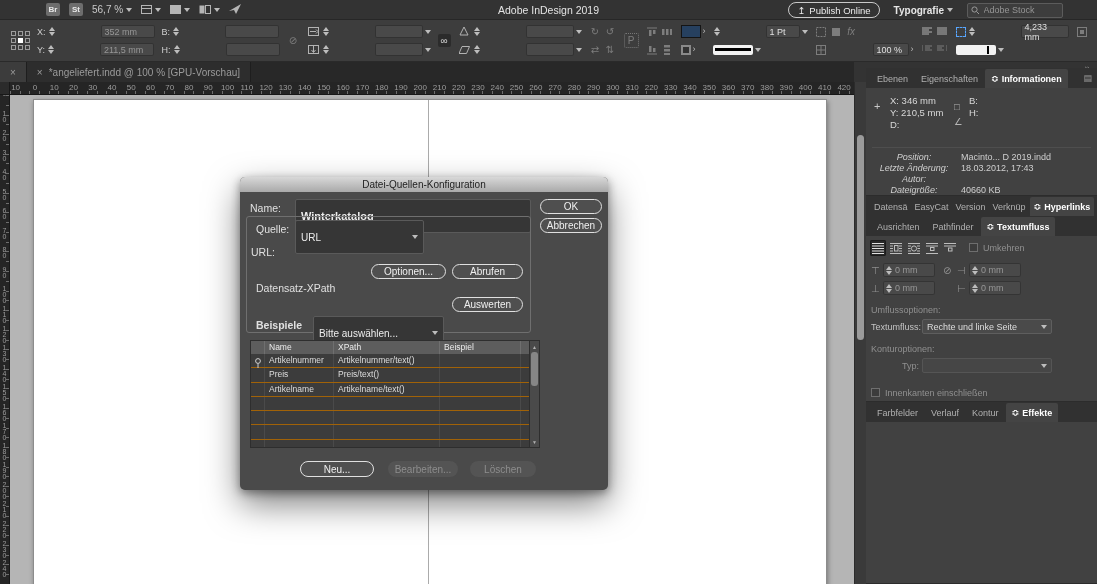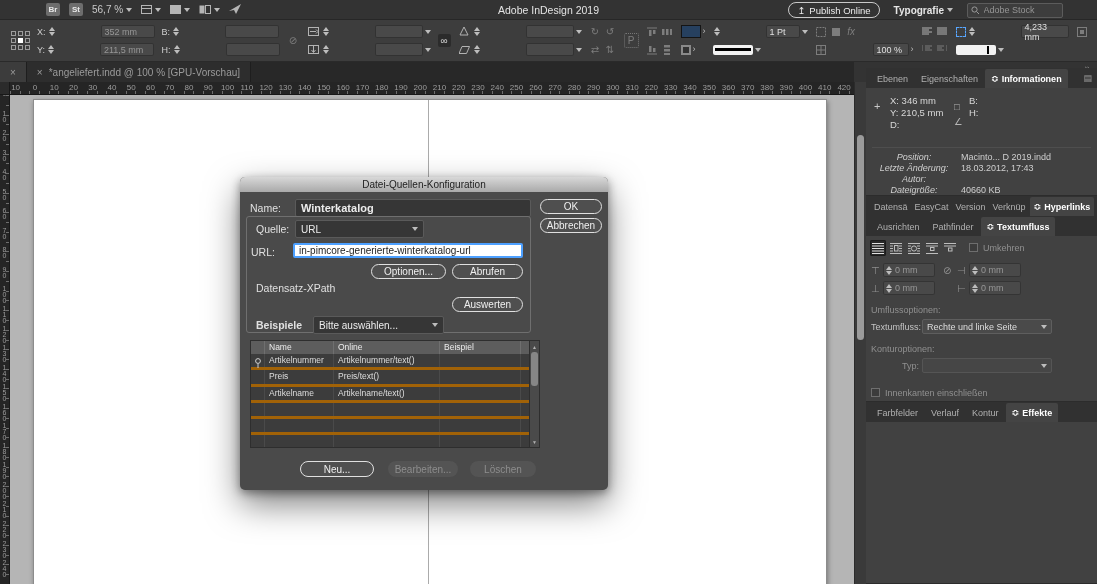--- a/index.html
+++ b/index.html
@@ -119,36 +119,36 @@
   .inforow .v{text-align:left;color:#cfcfcf;}
 
   
   .dialog{position:absolute;left:240px;top:177px;width:368px;height:313px;background:#4a4a4a;
           border-radius:5px;box-shadow:0 14px 34px rgba(0,0,0,.5),0 3px 10px rgba(0,0,0,.4);
           font-size:10.5px;color:#e4e4e4;}
   .dtitle{height:15px;background:linear-gradient(#d8d8d8,#a9a9a9);border-radius:5px 5px 0 0;
           color:#1e1e1e;font-size:10px;display:flex;align-items:center;justify-content:center;}
   .dlabel{position:absolute;color:#e0e0e0;}
   .dinp{position:absolute;background:#363636;border:1px solid #5a5a5a;border-radius:2px;color:#ececec;
-        font-size:10px;display:flex;align-items:center;padding:8px 5px;box-sizing:border-box;}
+        font-size:10px;display:flex;align-items:center;padding:16px 5px;box-sizing:border-box;}
   .dinp.ddown{justify-content:space-between;}
   .winp{position:absolute;background:#fff;border:2px solid #4da0ff;border-radius:2px;font-size:10px;
         color:#222;padding:0 4px;box-sizing:border-box;outline:none;font-family:inherit;}
   .pill{position:absolute;border:1px solid #e0e0e0;border-radius:9px;background:rgba(255,255,255,.03);
         color:#efefef;font-size:10px;display:flex;align-items:center;justify-content:center;box-sizing:border-box;}
   .pill.disabled{border-color:transparent;background:#545454;color:#8d8d8d;}
   .gbox{position:absolute;left:6px;top:39px;width:285px;height:117px;border:1px solid #6f6f6f;
         border-radius:3px;box-sizing:border-box;}
   .dtable{position:absolute;left:10px;top:163px;width:290px;height:108px;background:#3c3c3c;
           border:1px solid #2e2e2e;box-sizing:border-box;overflow:hidden;}
   .thead{display:grid;grid-template-columns:14px 69px 106px 81px;height:13px;background:#5d5d5d;
          font-size:8.5px;color:#ececec;}
   .thead span{border-right:1px solid #6f6f6f;padding-left:4px;line-height:13px;box-sizing:border-box;overflow:hidden;}
   .trow{display:grid;grid-template-columns:14px 69px 106px 81px;height:13.3px;font-size:8.5px;
-        color:#dedede;border-bottom:3px solid #a16207;}
+        color:#dedede;border-bottom:1px solid #a16207;}
   .trow span{border-right:1px solid #4a4a4a;padding-left:4px;line-height:12.5px;box-sizing:border-box;
              overflow:hidden;white-space:nowrap;}
   .tscroll{position:absolute;right:0;top:0;width:10px;bottom:0;background:#4a4a4a;border-left:1px solid #2e2e2e;box-sizing:border-box;}
   .tscroll .a{height:11px;display:flex;align-items:center;justify-content:center;font-size:5px;color:#b0b0b0;}
   .tscroll .a.dn{position:absolute;bottom:0;left:0;right:0;}
   .tthumb{position:absolute;left:1px;top:11px;width:7px;height:34px;background:#868686;border-radius:3px;}
   .pin{position:absolute;left:3px;top:17px;}
 </style>
 </head>
 <body>
@@ -769,36 +769,35 @@
     <span class="pill" style="left:300px;top:22px;width:62px;height:15px">OK</span>
     <span class="pill" style="left:300px;top:41px;width:62px;height:15px">Abbrechen</span>
 
     <div class="gbox"></div>
     <span class="dlabel" style="left:16px;top:46px">Quelle:</span>
     <span class="dinp ddown" style="left:55px;top:43px;width:129px;height:15px">
         <span>URL</span>
         <span class="chev"></span>
       </span>
     <span class="dlabel" style="left:11px;top:69px">URL:</span>
-    <input class="winp" style="left: 53px; top: 66px; width: 230px; height: 15px;" value="in-pimcore-generierte-winterkatalog-url">
     <span class="pill" style="left:131px;top:87px;width:75px;height:15px">Optionen...</span>
     <span class="pill" style="left:212px;top:87px;width:71px;height:15px">Abrufen</span>
     <span class="dlabel" style="left:16px;top:105px">Datensatz-XPath</span>
     <span class="pill" style="left:212px;top:120px;width:71px;height:15px">Auswerten</span>
     <span class="dlabel" style="left:16px;top:142px;font-weight:bold">Beispiele</span>
     <span class="dinp ddown" style="left:73px;top:139px;width:131px;height:15px">
         <span>Bitte auswählen...</span>
         <span class="chev"></span>
       </span>
 
     <div class="dtable">
       <div class="thead">
         <span></span>
         <span>Name</span>
-        <span>Online</span>
+        <span>XPath</span>
         <span>Beispiel</span>
       </div>
       <div>
           <div class="trow">
           <span></span>
           <span>Artikelnummer</span>
           <span>Artikelnummer/text()</span>
           <span></span>
         </div>
           <div class="trow">

